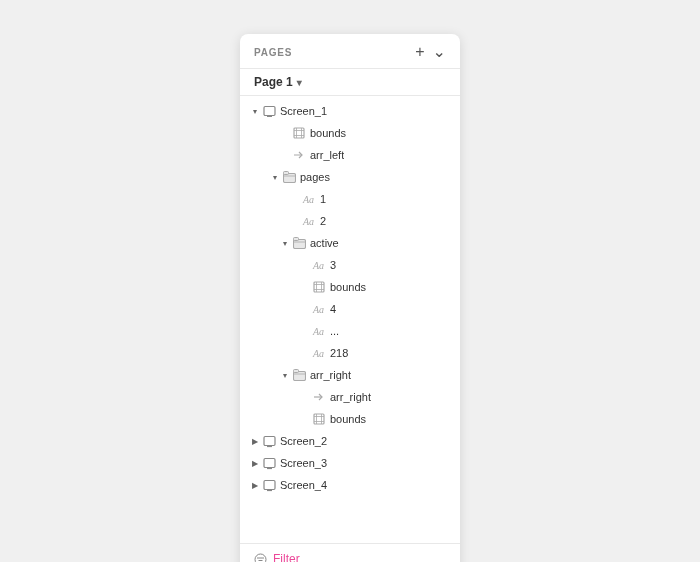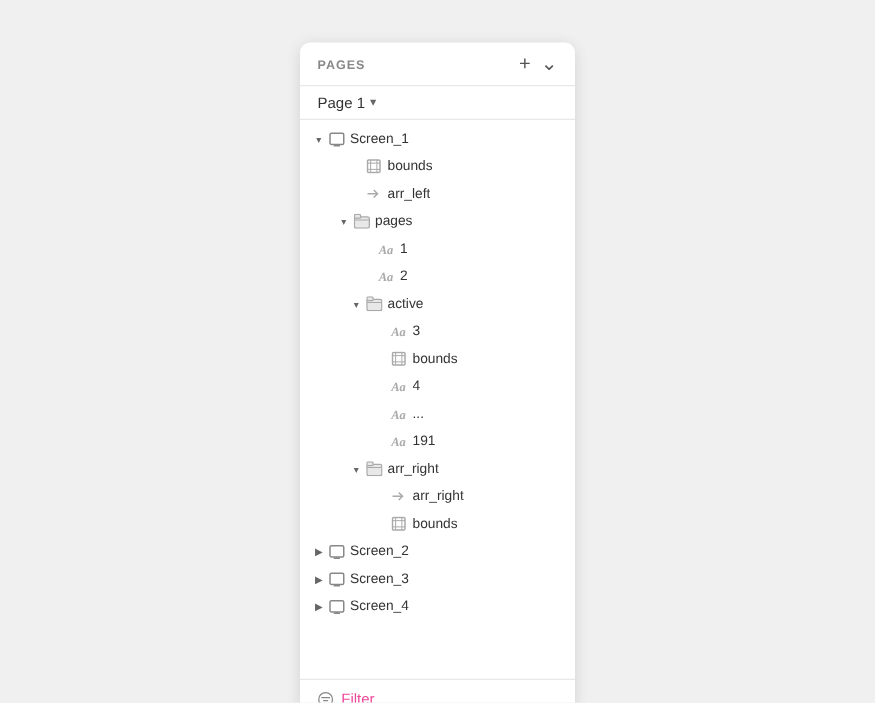--- a/index.html
+++ b/index.html
@@ -50,20 +50,21 @@
       display: flex;
       align-items: center;
     }
     .page-selector {
       display: flex;
       align-items: center;
       gap: 4px;
       padding: 6px 14px 6px 14px;
       border-bottom: 1px solid #e8e8e8;
       flex-shrink: 0;
+      font-weight: bold;
     }
     .page-selector-label {
       font-size: 12px;
       color: #333;
     }
     .chevron-down {
       font-size: 10px;
       color: #666;
     }
     .tree-area {
@@ -101,21 +102,20 @@
       font-size: 8px;
     }
     .node-icon {
       width: 14px;
       height: 14px;
       display: inline-flex;
       align-items: center;
       justify-content: center;
       flex-shrink: 0;
       margin-right: 4px;
-      font-weight: bold;
     }
     .node-label {
       font-size: 11px;
       color: #333;
       white-space: nowrap;
       overflow: hidden;
       text-overflow: ellipsis;
     }
     
     .filter-bar {
@@ -280,21 +280,21 @@
     <span class="node-label">...</span>
   </div>
         <div class="tree-node">
     <span class="indent" style="width:58px"></span>
     <span class="toggle"></span>
     <span class="node-icon">
             <svg width="14" height="12" viewBox="0 0 14 12" fill="none">
     <text x="1" y="10" font-family="serif" font-size="10" fill="#aaa" font-style="italic">Aa</text>
   </svg>
           </span>
-    <span class="node-label">191</span>
+    <span class="node-label">218</span>
   </div>
         <div class="tree-node">
     <span class="indent" style="width:38px"></span>
     <span class="toggle">▾</span>
     <span class="node-icon">
             <svg width="13" height="12" viewBox="0 0 13 12" fill="none">
     <rect x="0.5" y="2.5" width="12" height="9" rx="1.5" stroke="#aaa" stroke-width="1.1" fill="#e8e8e8"></rect>
     <path d="M0.5 5h12" stroke="#aaa" stroke-width="0.8"></path>
     <rect x="0.5" y="0.5" width="5" height="3" rx="1" stroke="#aaa" stroke-width="1" fill="#e8e8e8"></rect>
   </svg>

